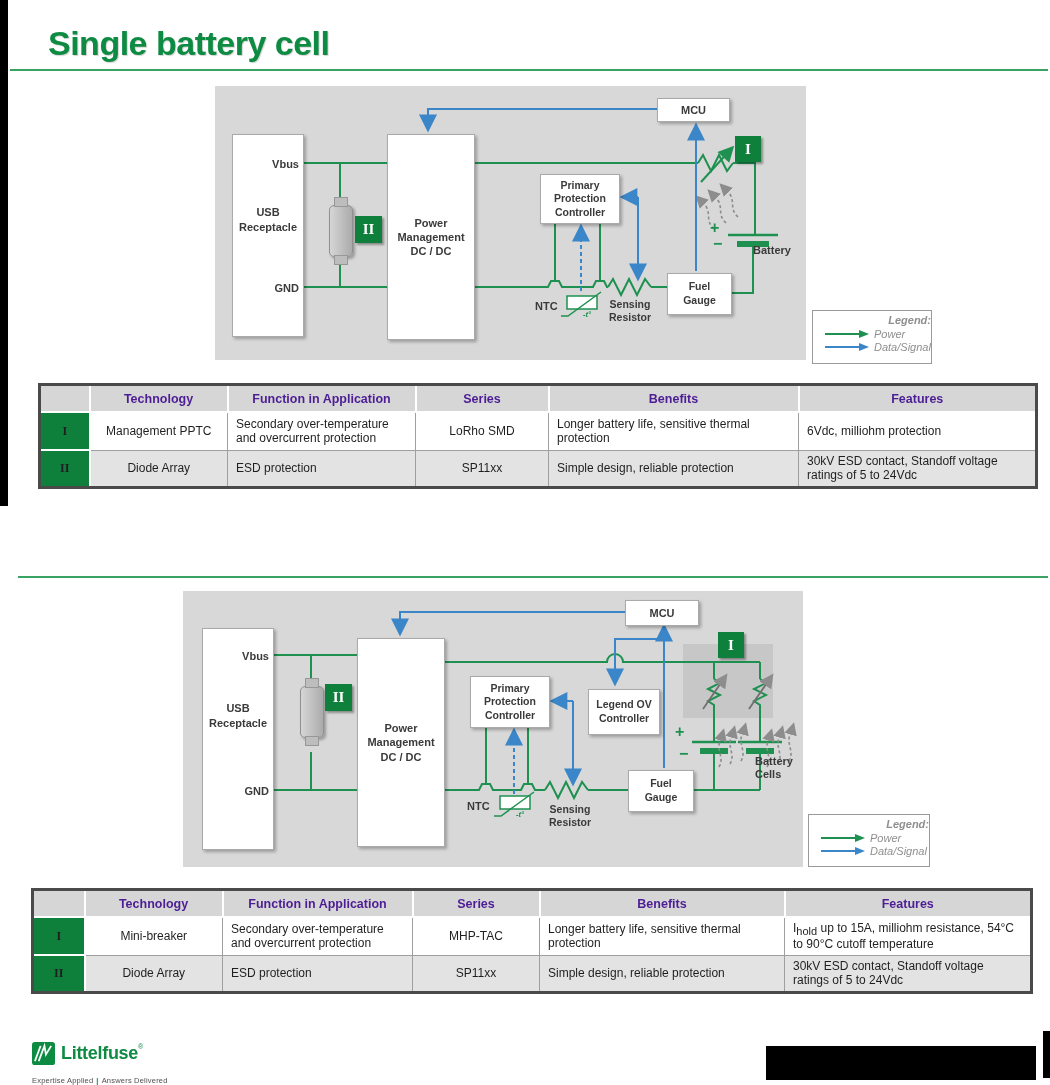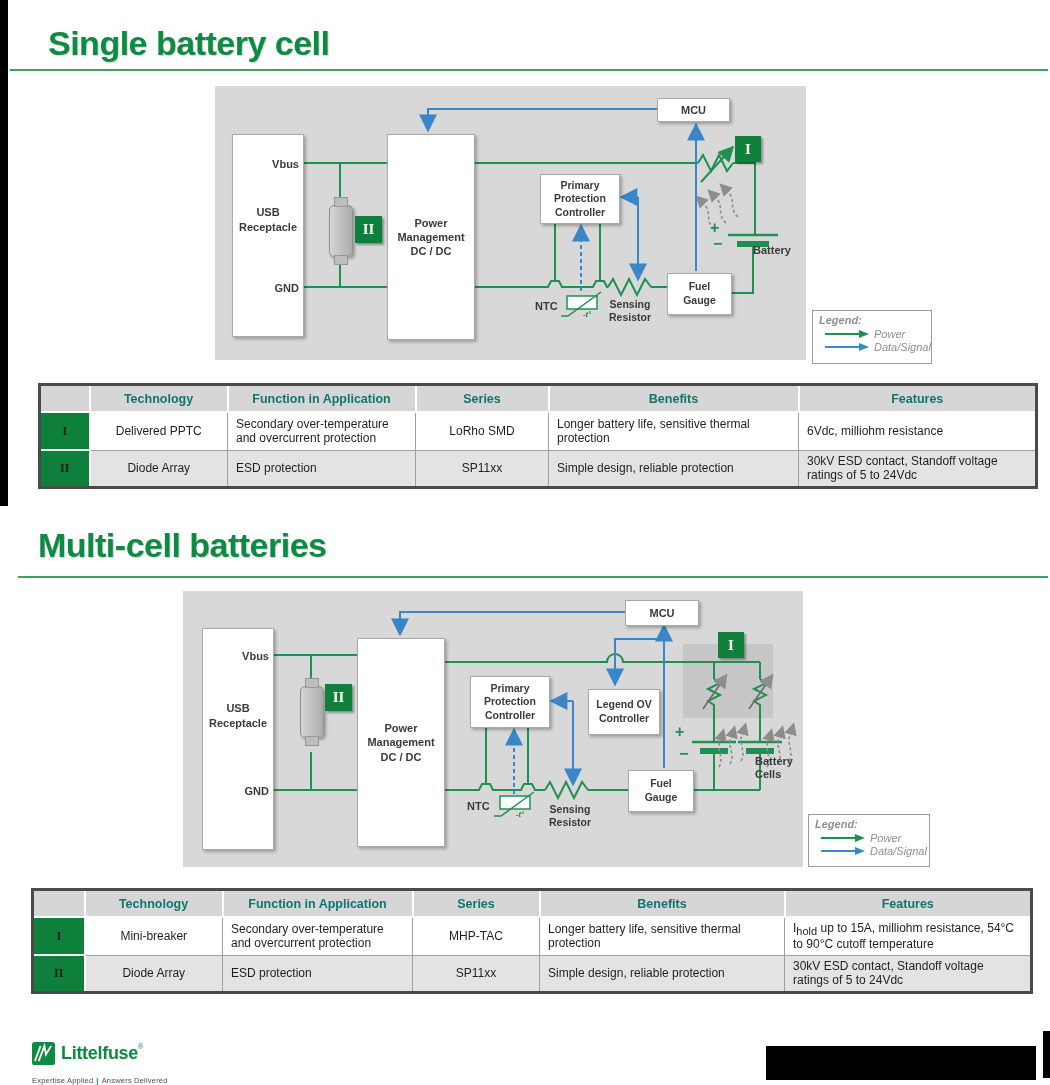--- a/index.html
+++ b/index.html
@@ -25,28 +25,28 @@
          box-shadow:1.5px 1.5px 2px rgba(0,0,0,0.35);}
   .usb-side{position:absolute;right:4px;font-weight:bold;color:#3a3a3a;font-size:11px;}
   .usb-main{position:absolute;left:0;right:0;text-align:center;font-weight:bold;color:#3a3a3a;
             font-size:11px;white-space:pre-line;line-height:1.35;}
   .diode-body{position:absolute;width:22px;border-radius:5px;background:linear-gradient(90deg,#d6d6d6,#ababab);
               border:1px solid #909090;box-shadow:2px 2px 3px rgba(0,0,0,0.3);}
   .diode-tab{position:absolute;width:12px;height:8px;background:#bdbdbd;border:1px solid #979797;}
   .ntc-t{position:absolute;color:#1e9150;font-size:7.5px;font-weight:bold;font-style:italic;}
   .hl-box{position:absolute;background:#c7c7c7;}
   
-  .legend{position:absolute;background:#fff;border:1px solid #9a9a9a;}
+  .legend{position:absolute;background:#fff;border:1px solid #9a9a9a;text-align:right;}
   .legend-title{font-style:italic;font-weight:bold;color:#8f8f8f;font-size:11px;padding:3px 0 1px 6px;}
   .legend-row{display:flex;align-items:center;gap:5px;padding:1px 0 0 12px;color:#8f8f8f;
               font-style:italic;font-size:11px;}
   
   .spec-table{position:absolute;border-collapse:collapse;table-layout:fixed;background:#fff;
               border:3px solid #4a4a4a;}
-  .spec-table th{background:#d6d6d6;font-size:12.5px;font-weight:bold;color:#0f766e;
+  .spec-table th{background:#d6d6d6;font-size:12.5px;font-weight:bold;color:#4c1d95;
                  border:2px solid #ffffff;height:25px;padding:0;}
   .spec-table td{border:1px solid #9f9f9f;font-size:12px;color:#1f1f1f;padding:3px 8px;vertical-align:middle;}
   .spec-table tr.row-b td{background:#e3e3e3;}
   .spec-table td.c-center{text-align:center;}
   .badge-cell{background:#0f7f3c !important;color:#fff;text-align:center;
               font-family:"Liberation Serif","DejaVu Serif",serif;font-weight:bold;font-size:15px;
               border:2px solid #ffffff !important;}
   sub{font-size:11px;}
   
   .brand-row{display:flex;align-items:center;gap:6px;}
@@ -180,38 +180,37 @@
         <tr>
       <th></th>
       <th>Technology</th>
       <th>Function in Application</th>
       <th>Series</th>
       <th>Benefits</th>
       <th>Features</th>
     </tr>
     <tr class="row-a" style="height:38px;">
       <td class="badge-cell">I</td>
-      <td class="c-center">Delivered PPTC</td>
+      <td class="c-center">Management PPTC</td>
       <td>Secondary over-temperature and overcurrent protection</td>
       <td class="c-center">LoRho SMD</td>
       <td>Longer battery life, sensitive thermal protection</td>
-      <td>6Vdc, milliohm resistance</td>
+      <td>6Vdc, milliohm protection</td>
     </tr>
     <tr class="row-b" style="height:37px;">
       <td class="badge-cell">II</td>
       <td class="c-center">Diode Array</td>
       <td>ESD protection</td>
       <td class="c-center">SP11xx</td>
       <td>Simple design, reliable protection</td>
       <td>30kV ESD contact, Standoff voltage ratings of 5 to 24Vdc</td>
     </tr>
   </tbody>
     </table>
 
-  <div class="sec-title" style="left:38px;top:526px;">Multi-cell batteries</div>
   <div class="rule" style="left:18px;top:576px;width:1030px;"></div>
 
   <div class="diagram" style="left:183px;top:591px;width:620px;height:276px;">
 
     <div class="hl-box" style="left:500px;top:53px;width:90px;height:74px;"></div>
 
     <svg class="wires" width="620" height="276" viewBox="0 0 620 276">
       <defs>
         <marker id="d2g" viewBox="0 0 10 10" refX="8" refY="5" markerWidth="9" markerHeight="8" orient="auto">
             <path d="M0,0L10,5L0,10z" fill="#1e9150"></path>

